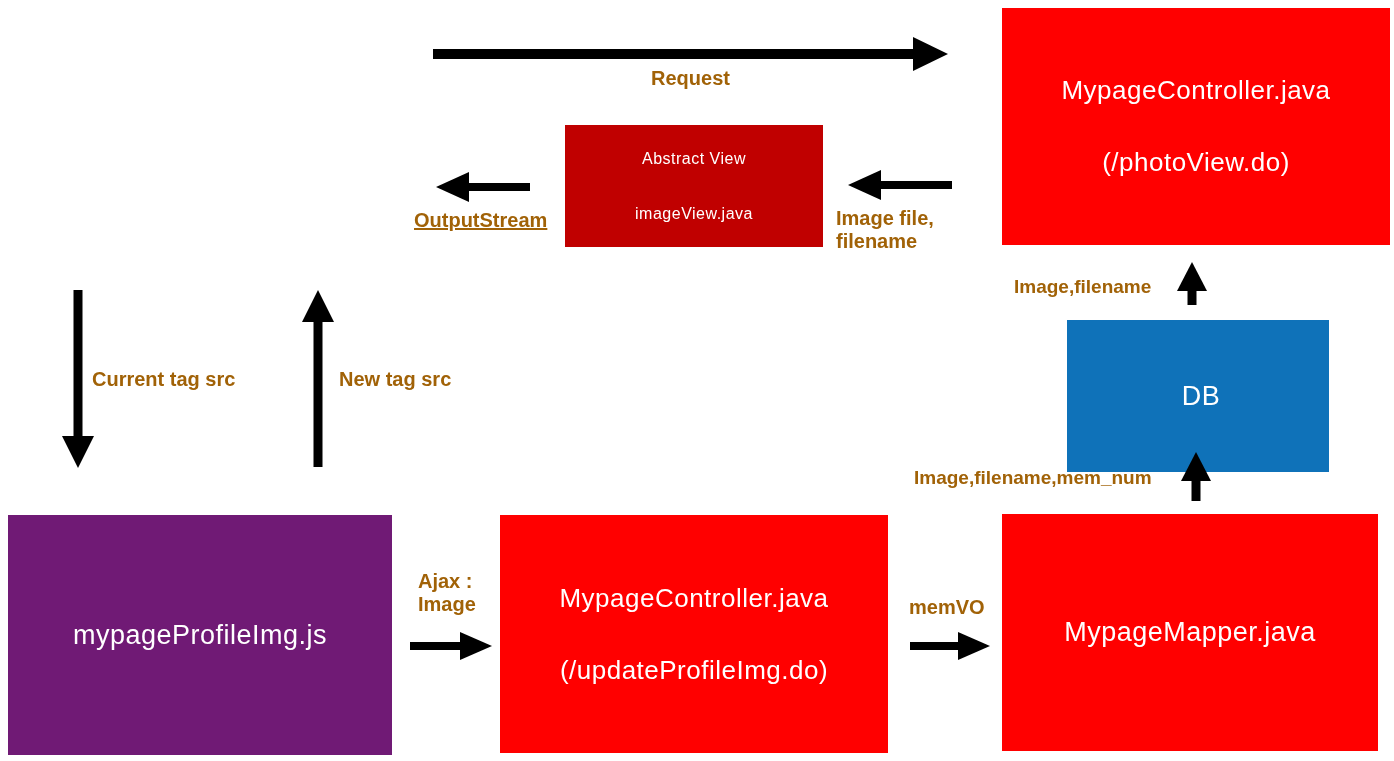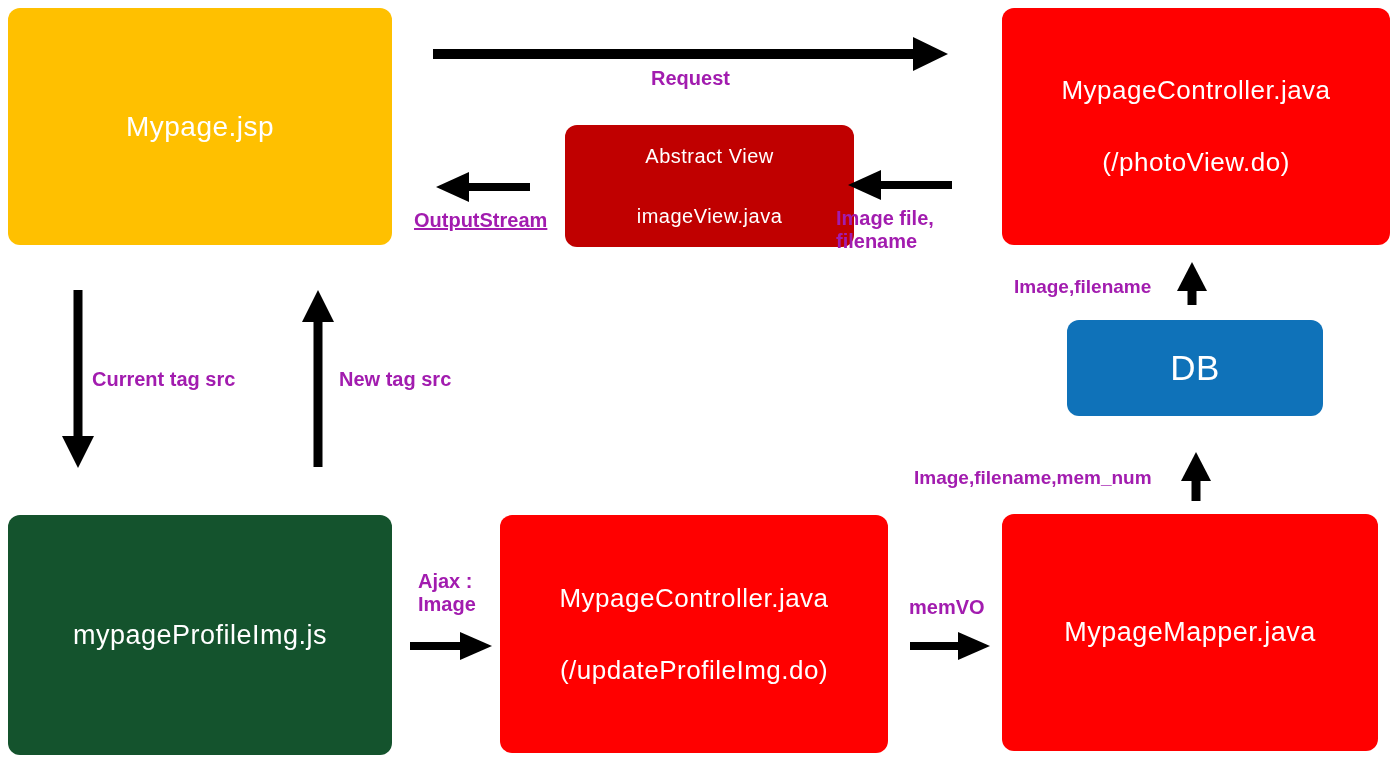--- a/index.html
+++ b/index.html
@@ -11,34 +11,33 @@
     overflow:hidden;
   }
   .box{
     position:absolute;
     display:flex;flex-direction:column;
     align-items:center;justify-content:center;
     color:#ffffff;
     text-align:center;
     font-weight:400;
     letter-spacing:0.5px;
-    border-radius:12px;
   }
   .box .bl{display:block;}
   #box-mypage   {left:8px;   top:8px;   width:384px;height:237px;font-size:28px;}
   #box-photo    {left:1002px;top:8px;   width:388px;height:237px;font-size:26px;gap:41px;}
-  #box-abstract {left:565px; top:125px; width:289px;height:122px;font-size:20px;gap:37px;}
-  #box-db       {left:1067px;top:320px; width:256px;height:96px;font-size:35px;}
+  #box-abstract {left:565px; top:125px; width:258px;height:122px;font-size:16px;gap:37px;}
+  #box-db       {left:1067px;top:320px; width:256px;height:152px;font-size:27px;padding-left:6px;}
   #box-profilejs{left:8px;   top:515px; width:384px;height:240px;font-size:27px;}
   #box-update   {left:500px; top:515px; width:388px;height:238px;font-size:26px;gap:41px;}
   #box-mapper   {left:1002px;top:514px; width:376px;height:237px;font-size:27px;}
 
   .lbl{
     position:absolute;
-    color:#a21caf;
+    color:#a16207;
     font-weight:700;
     font-size:20px;
     line-height:23px;
     white-space:nowrap;
   }
   #lbl-request      {left:433px; top:67px; width:515px;text-align:center;}
   #lbl-outputstream {left:414px; top:209px;text-decoration:underline;}
   #lbl-imagefile    {left:836px; top:207px;}
   #lbl-current      {left:92px;  top:368px;}
   #lbl-new          {left:339px; top:368px;}
@@ -50,39 +49,36 @@
   #arrow-layer{
     position:absolute;left:0;top:0;width:1394px;height:761px;
     pointer-events:none;
   }
 </style>
 </head>
 <body>
 
 <div id="canvas">
 
-  <div class="box" id="box-mypage" style="background: rgb(255, 192, 0);">
-    <span class="bl">Mypage.jsp</span>
-  </div>
 
   <div class="box" id="box-photo" style="background: rgb(255, 0, 0);">
     <span class="bl">MypageController.java</span>
     <span class="bl">(/photoView.do)</span>
   </div>
 
   <div class="box" id="box-abstract" style="background: rgb(192, 0, 0);">
     <span class="bl">Abstract View</span>
     <span class="bl">imageView.java</span>
   </div>
 
   <div class="box" id="box-db" style="background: rgb(15, 114, 185);">
     <span class="bl">DB</span>
   </div>
 
-  <div class="box" id="box-profilejs" style="background: #14532d;">
+  <div class="box" id="box-profilejs" style="background: #701a75;">
     <span class="bl">mypageProfileImg.js</span>
   </div>
 
   <div class="box" id="box-update" style="background: rgb(255, 0, 0);">
     <span class="bl">MypageController.java</span>
     <span class="bl">(/updateProfileImg.do)</span>
   </div>
 
   <div class="box" id="box-mapper" style="background: rgb(255, 0, 0);">
     <span class="bl">MypageMapper.java</span>

